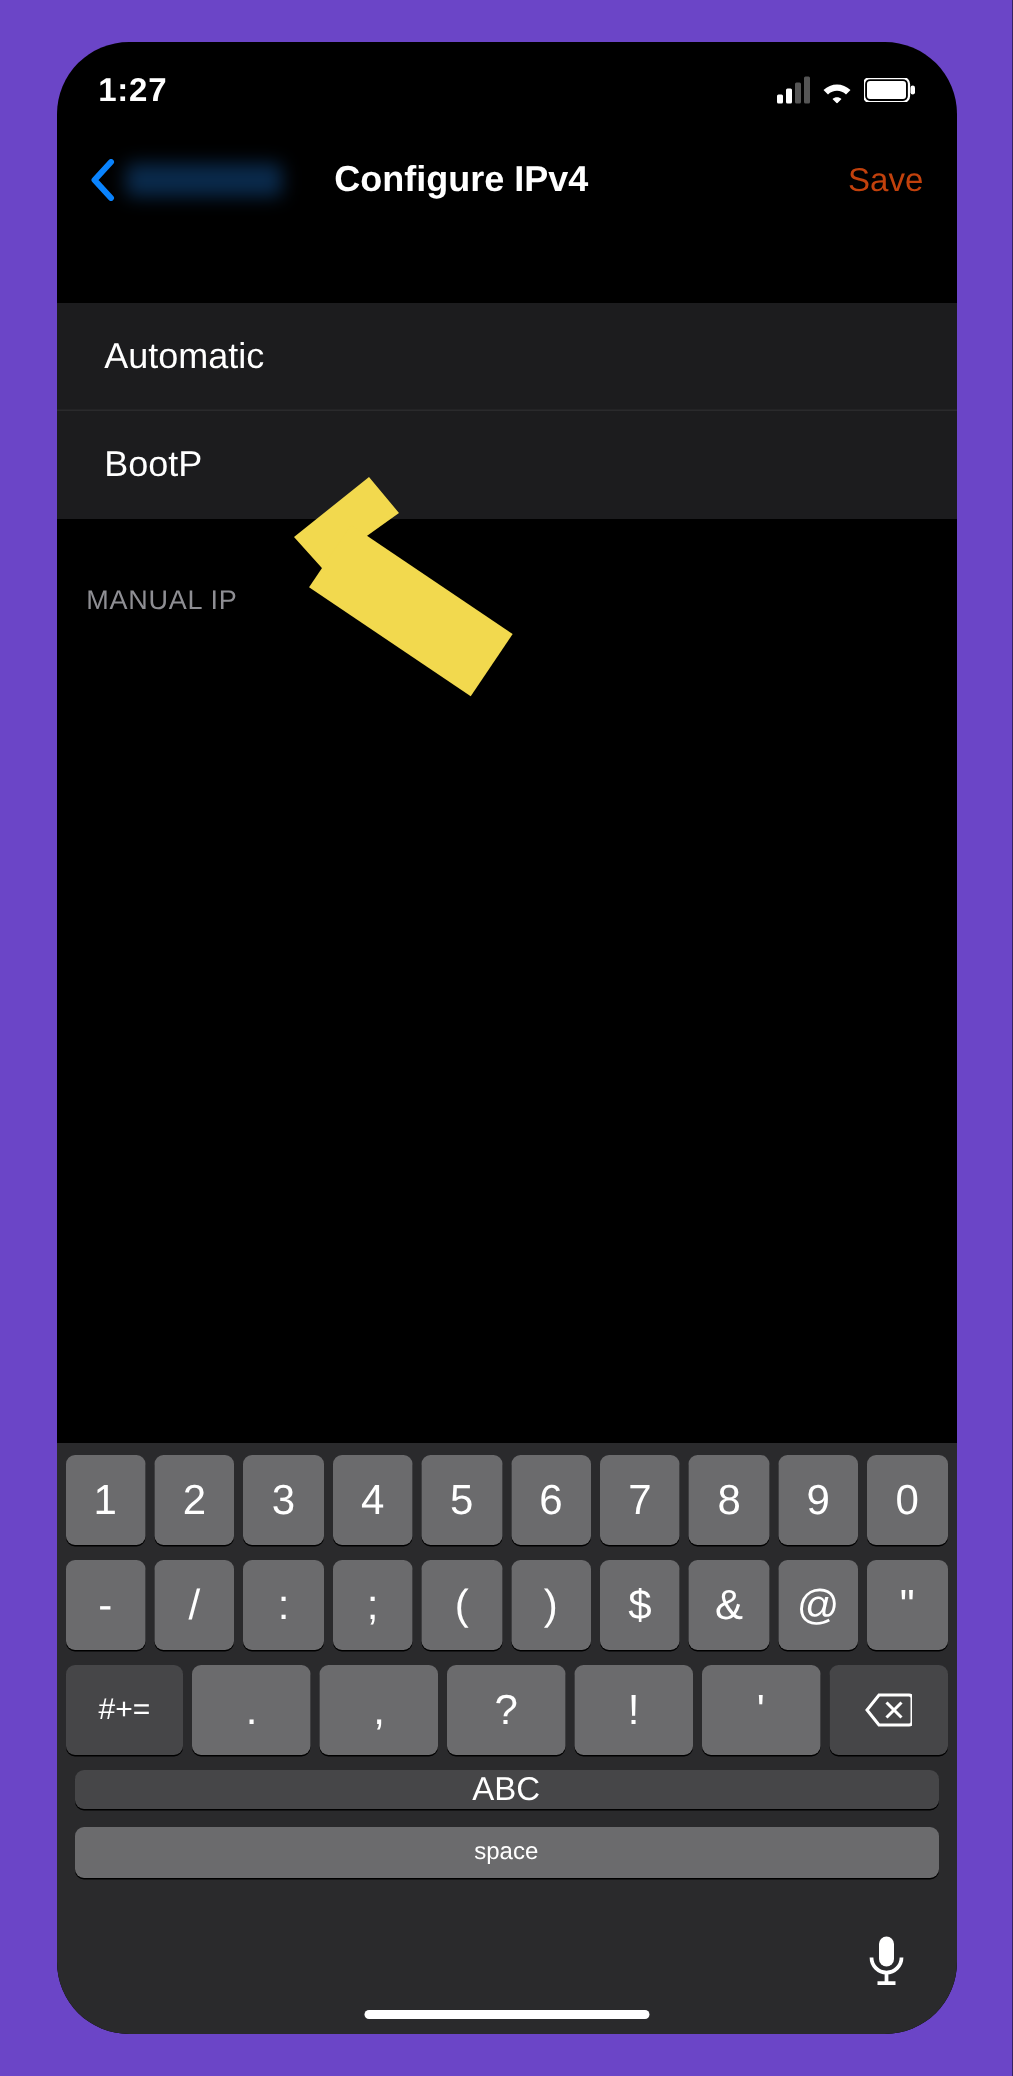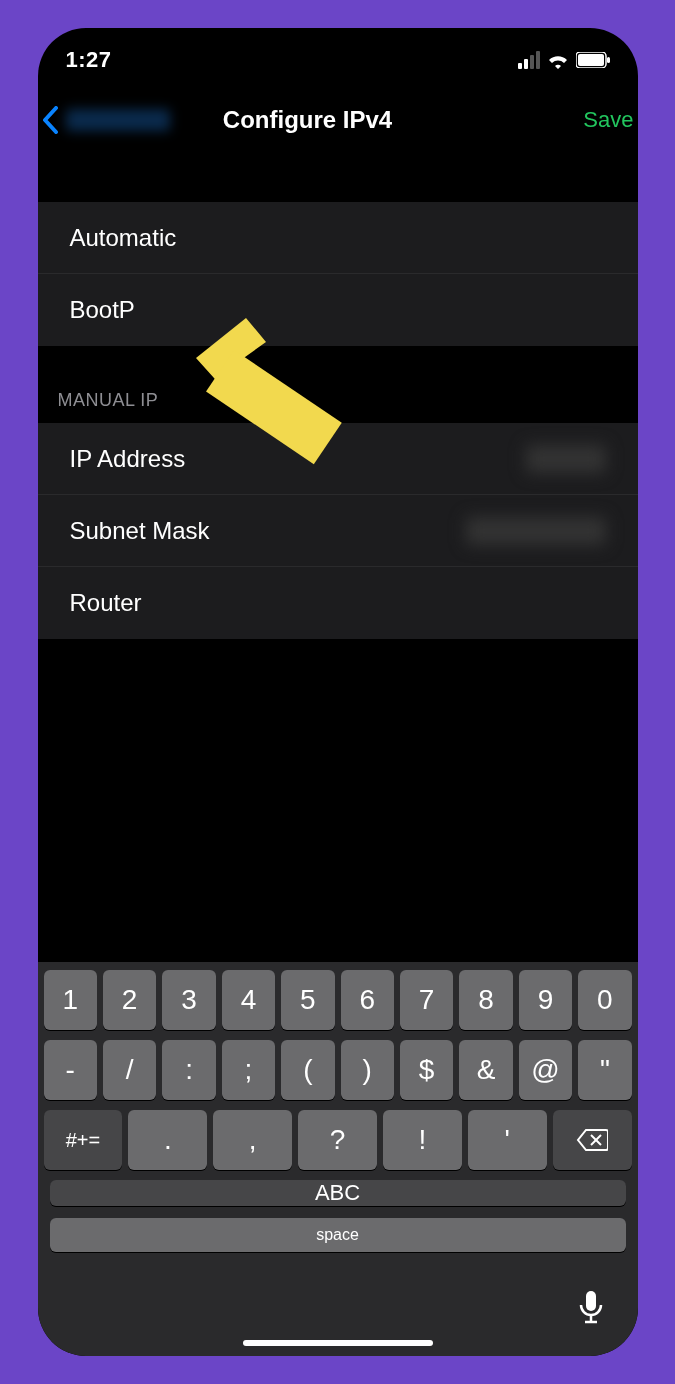--- a/index.html
+++ b/index.html
@@ -32,33 +32,33 @@
   .statusbar .right { display: flex; align-items: center; gap: 6px; }
   .signal-bars { display: flex; align-items: flex-end; gap: 2px; }
   .signal-bars span { width: 4px; background: #fff; border-radius: 1px; }
   .signal-bars span.dim { background: #555; }
 
   .navbar {
     height: 56px;
     display: flex;
     align-items: center;
     justify-content: space-between;
-    padding: 0 4px;
+    padding: 0 22px;
     background: #000;
   }
   .navbar .back { display: flex; align-items: center; gap: 6px; min-width: 140px;}
   .navbar .chevron { color: #0a84ff; }
   .navbar .backlabel {
     width: 104px; height: 22px;
     background: #0a2a4c;
     border-radius: 4px;
     filter: blur(6px);
   }
   .navbar .title { font-size: 24px; font-weight: 600; flex: 1; text-align: center; margin-left:-140px;}
-  .navbar .save { color: #22c55e; font-size: 22px; min-width: 60px; text-align:right;}
+  .navbar .save { color: #c2410c; font-size: 22px; min-width: 60px; text-align:right;}
 
   .spacer { height: 54px; background: #000; }
 
   .list {
     background: #1c1c1e;
   }
   .row {
     display: flex;
     align-items: center;
     justify-content: space-between;
@@ -184,33 +184,20 @@
     <div class="row">
       <span>Automatic</span>
     </div>
     <div class="row">
       <span>BootP</span>
     </div>
   </div>
 
   <div class="section-header">MANUAL IP</div>
 
-  <div class="list">
-    <div class="row">
-      <span>IP Address</span>
-      <div class="value-blur w80"></div>
-    </div>
-    <div class="row">
-      <span>Subnet Mask</span>
-      <div class="value-blur w140"></div>
-    </div>
-    <div class="row">
-      <span>Router</span>
-    </div>
-  </div>
 
   <svg class="arrow" width="200" height="180" viewBox="0 0 200 180">
     <g fill="#f2d94e">
 
       <path d="M 10 50 L 60 10 L 80 34 L 52 54 L 80 80 L 55 100 Z"></path>
 
       <rect x="48" y="42" width="130" height="50" transform="rotate(34 48 42)"></rect>
     </g>
   </svg>
 

